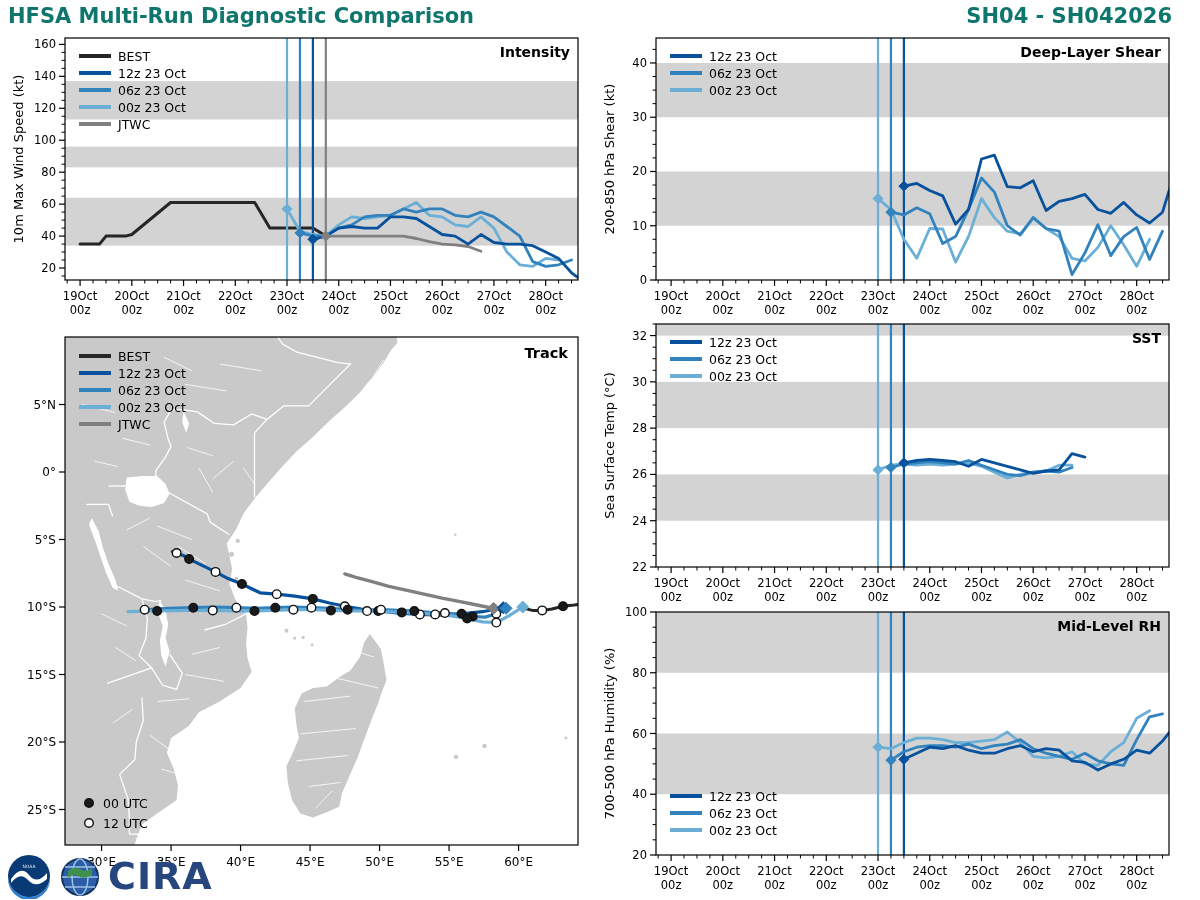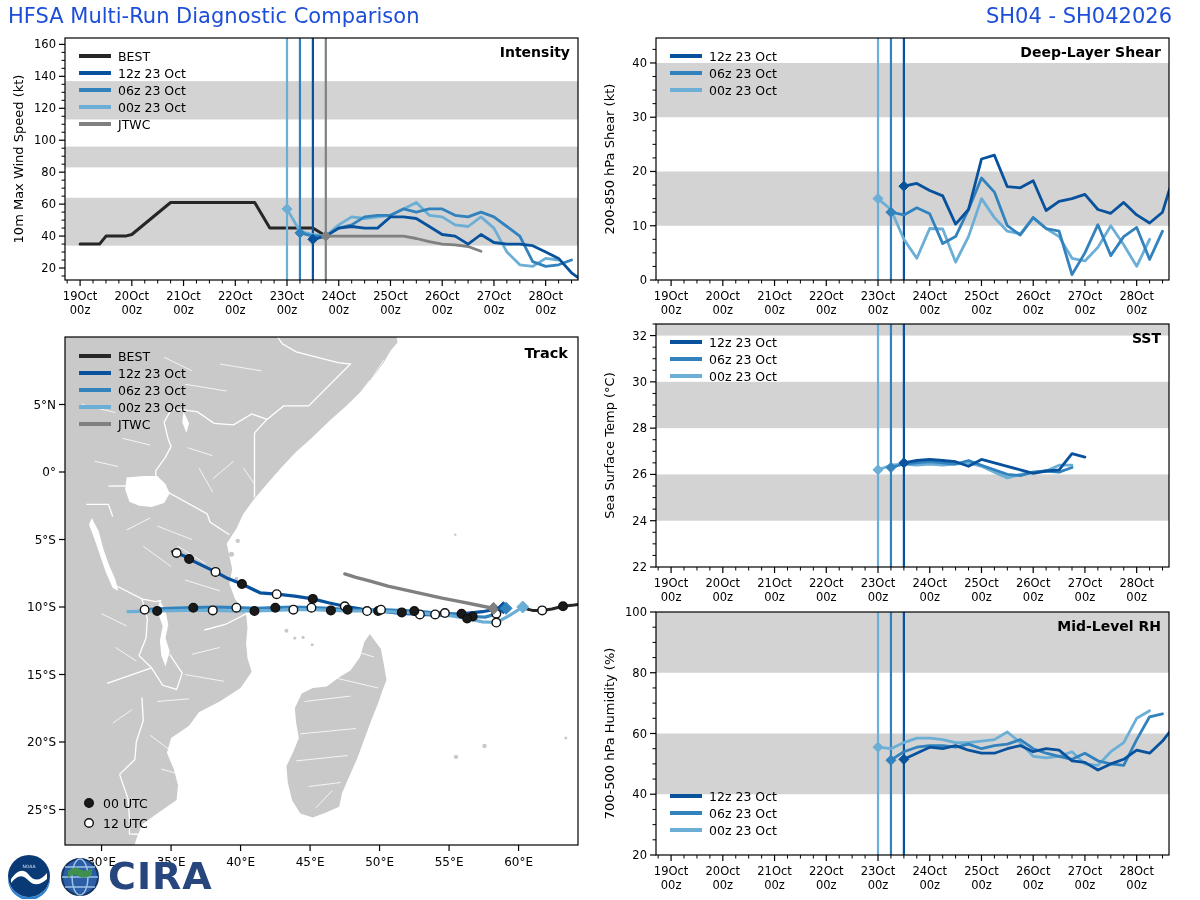--- a/index.html
+++ b/index.html
@@ -1,18 +1,18 @@
 <!DOCTYPE html>
 <html><head>
 <meta charset="utf-8">
 <style>
   html,body{margin:0;padding:0;background:#fff;}
   #fig-wrap{position:relative;width:1200px;height:900px;background:#fff;overflow:hidden;
     font-family:"DejaVu Sans","Liberation Sans",sans-serif;}
-  .fig-title{position:absolute;top:4px;font-size:21px;font-weight:normal;color:#1d4ed8;white-space:nowrap;}
+  .fig-title{position:absolute;top:4px;font-size:21px;font-weight:bold;color:#0f766e;white-space:nowrap;}
   #title-left{left:8px;}
   #title-right{right:28px;margin-left:33px;}
   #chart-svg{position:absolute;left:0;top:0;}
   #logo-row{position:absolute;left:6px;top:852px;height:48px;display:flex;align-items:center;gap:6px;}
   .cira-text{font-size:38px;font-weight:bold;color:#27467e;letter-spacing:1px;line-height:44px;
     font-family:"DejaVu Sans","Liberation Sans",sans-serif;}
 </style>
 </head>
 <body>
 

